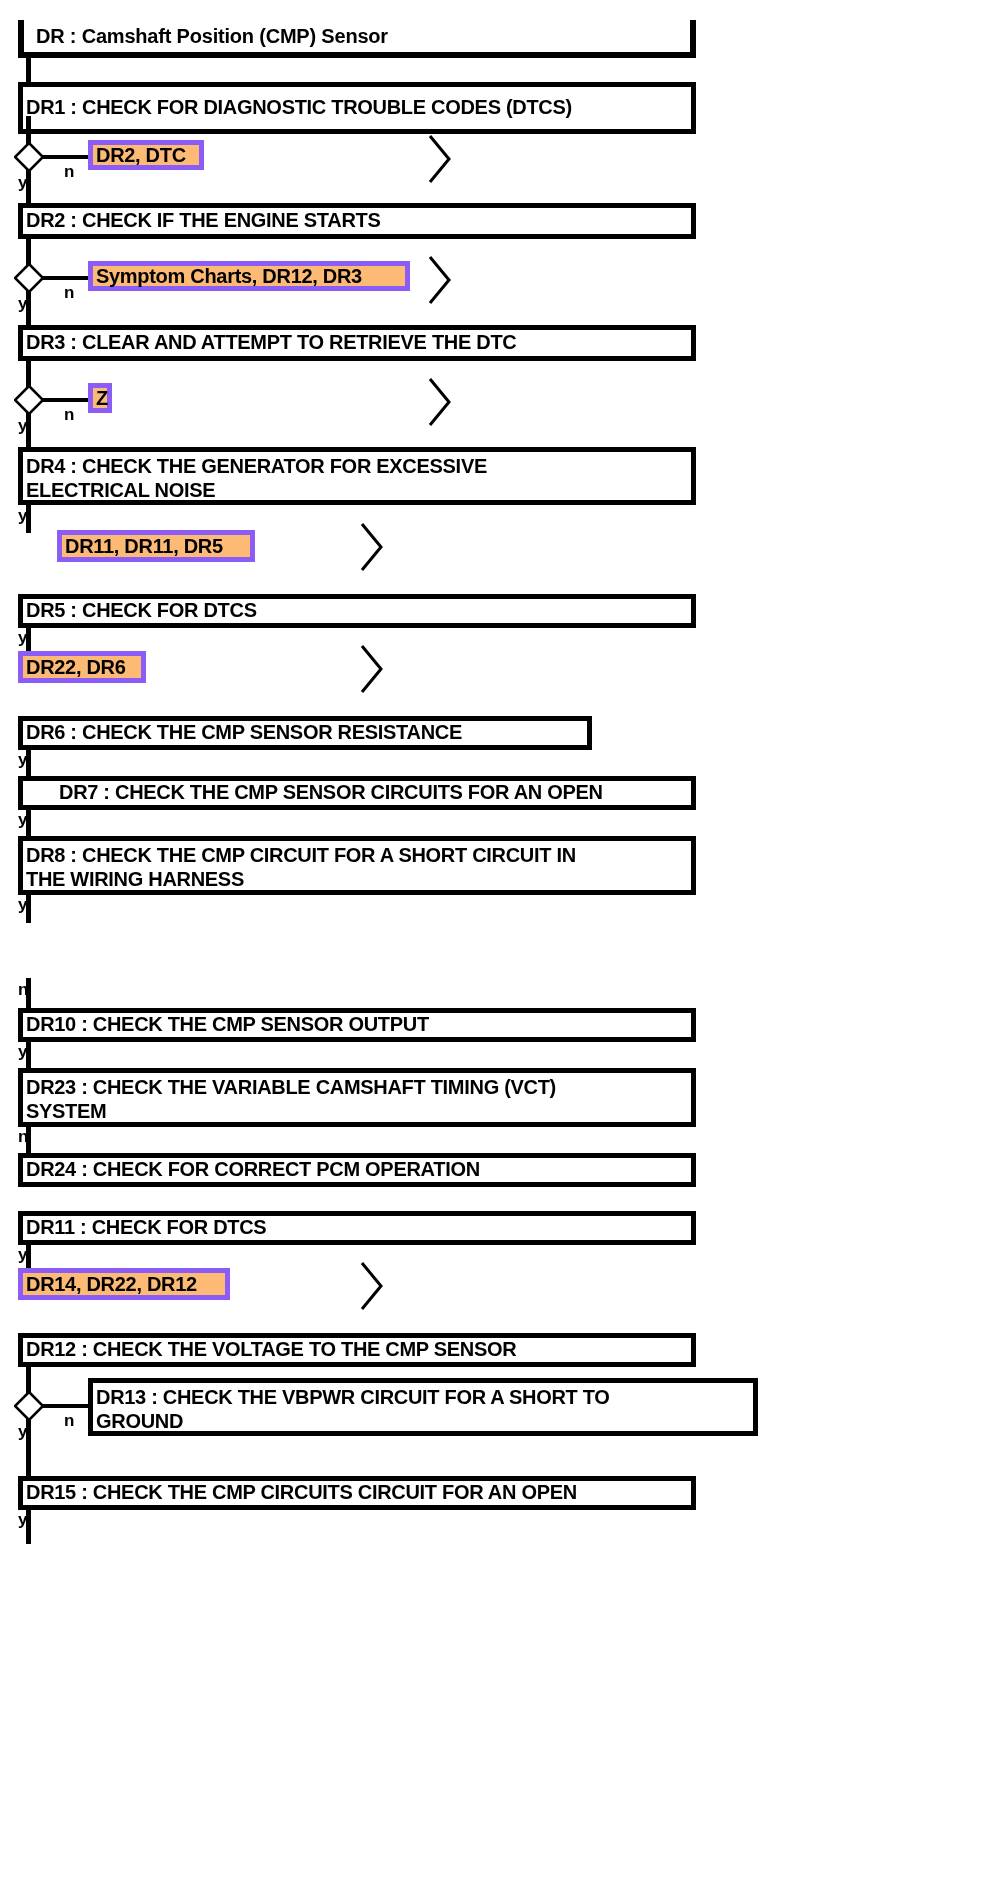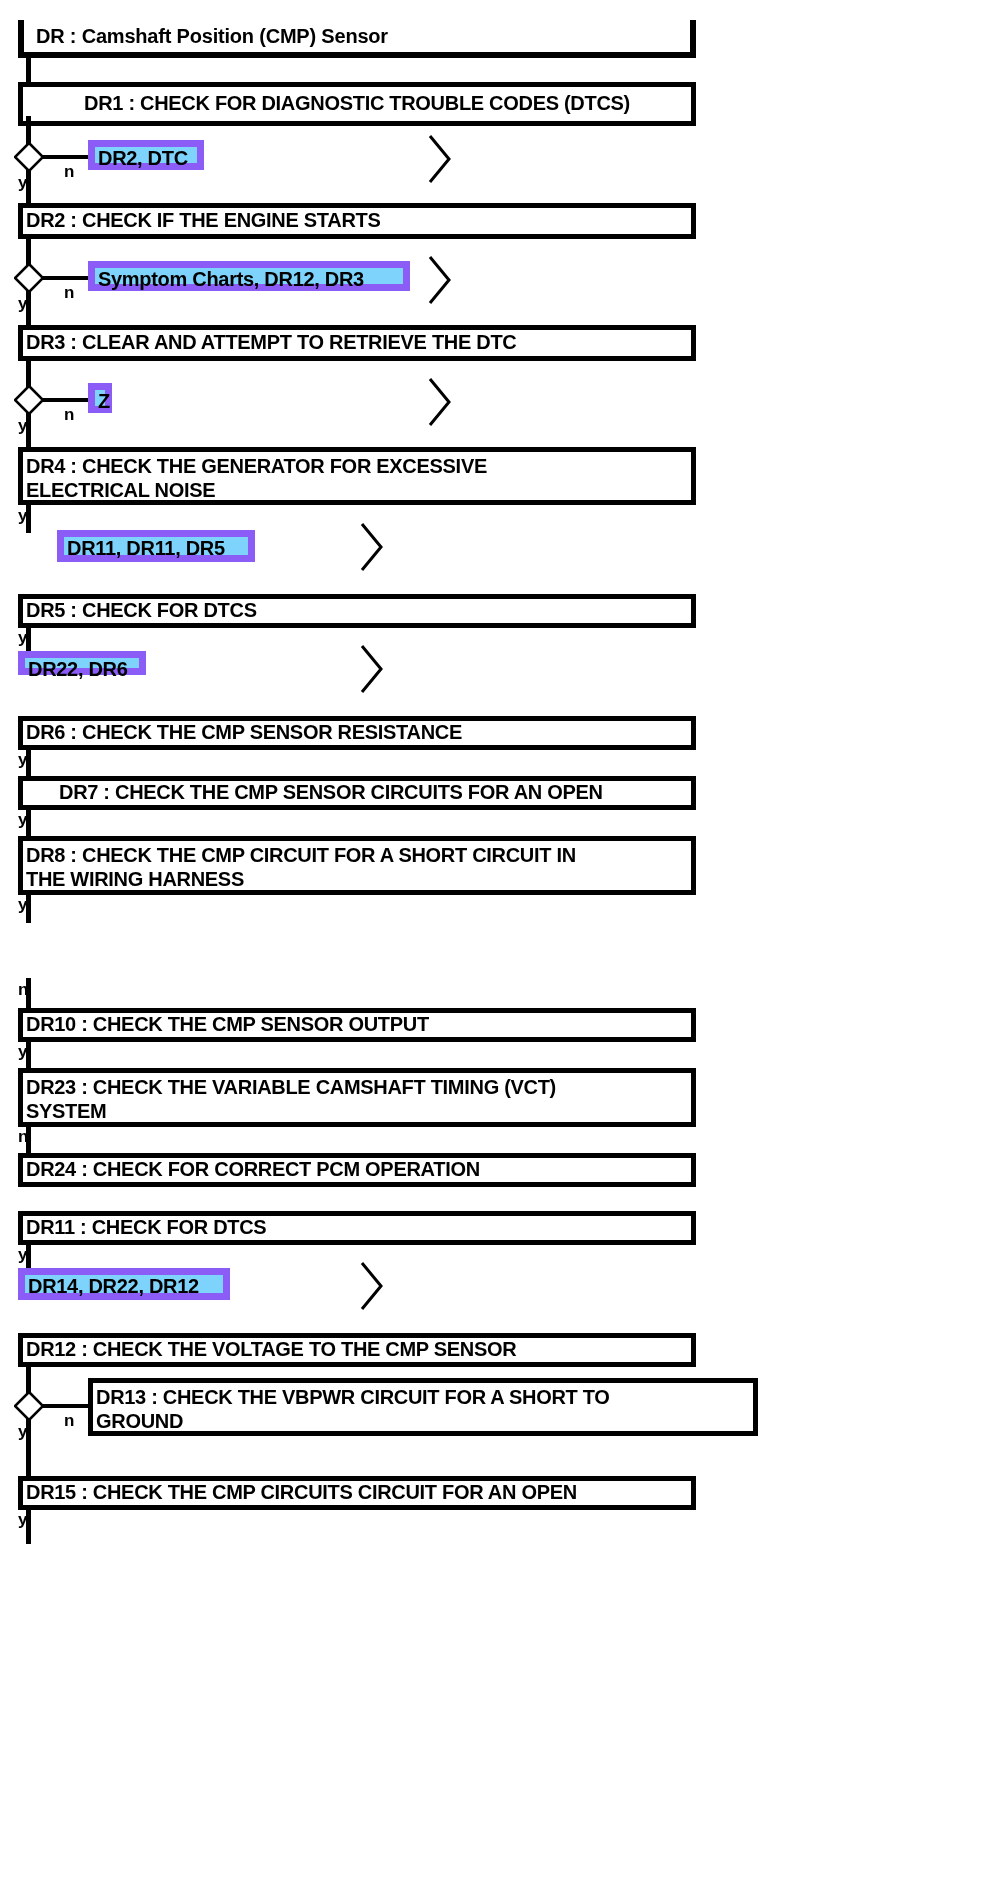--- a/index.html
+++ b/index.html
@@ -70,23 +70,24 @@
     color: #000;
     line-height: 1.18;
     letter-spacing: -0.3px;
     text-transform: none;
   }
 
   
   .ref-box {
     position: absolute;
     box-sizing: border-box;
-    background: #7dd3fc;
-    border: 7px solid #8b5cf6;
+    background: #fdba74;
+    border: 5px solid #8b5cf6;
     display: flex;
+    align-items: center;
     padding: 0 3px;
   }
   .ref-box .txt {
     font-size: 20px;
     font-weight: bold;
     color: #000;
     line-height: 1.1;
     letter-spacing: -0.3px;
     white-space: nowrap;
   }
@@ -120,21 +121,21 @@
 </head>
 <body>
 
 <div id="canvas">
 
   <div class="title-box" style="left:18px; top:20px; width:678px; height:38px;padding-left:12px;">
     <span class="txt">DR : Camshaft Position (CMP) Sensor</span>
   </div>
   <div class="vline" style="left:26px; top:56px; height:28px;"></div>
 
-  <div class="step-box" style="left:18px; top:82px; width:678px; height:44px;justify-content:center;">
+  <div class="step-box" style="left:18px; top:82px; width:678px; height:52px;">
     <span class="txt">DR1 : CHECK FOR DIAGNOSTIC TROUBLE CODES (DTCS)</span>
   </div>
   <div class="vline" style="left:26px; top:116px; height:28px;"></div>
 
   <div class="diamond" style="left:14px; top:142px;">
     <svg width="30" height="30" viewBox="0 0 30 30">
       <polygon points="15,1 29,15 15,29 1,15" fill="#ffffff" stroke="#000000" stroke-width="2.6"></polygon>
     </svg>
   </div>
   <div class="hline" style="left:42px; top:155px; width:50px;"></div>
@@ -211,30 +212,30 @@
     <svg width="30" height="52" viewBox="0 0 30 52">
       <polyline points="5,3 24,26 5,49" fill="none" stroke="#000000" stroke-width="3"></polyline>
     </svg>
   </div>
 
   <div class="step-box" style="left:18px; top:594px; width:678px; height:34px;">
     <span class="txt">DR5 : CHECK FOR DTCS</span>
   </div>
   <div class="vline" style="left:26px; top:626px; height:28px;"></div>
   <div class="branch-label" style="left:18px; top:629px;">y</div>
-  <div class="ref-box" style="left:18px; top:651px; width:128px; height:24px;">
+  <div class="ref-box" style="left:18px; top:651px; width:128px; height:32px;">
     <span class="txt">DR22, DR6</span>
   </div>
   <div class="chevron" style="left:357px; top:643px;">
     <svg width="30" height="52" viewBox="0 0 30 52">
       <polyline points="5,3 24,26 5,49" fill="none" stroke="#000000" stroke-width="3"></polyline>
     </svg>
   </div>
 
-  <div class="step-box" style="left:18px; top:716px; width:678px; height:34px;">
+  <div class="step-box" style="left:18px; top:716px; width:574px; height:34px;">
     <span class="txt">DR6 : CHECK THE CMP SENSOR RESISTANCE</span>
   </div>
   <div class="vline" style="left:26px; top:748px; height:30px;"></div>
   <div class="branch-label" style="left:18px; top:751px;">y</div>
 
   <div class="step-box" style="left:18px; top:776px; width:678px; height:34px;padding-left:36px;">
     <span class="txt">DR7 : CHECK THE CMP SENSOR CIRCUITS FOR AN OPEN</span>
   </div>
   <div class="vline" style="left:26px; top:808px; height:30px;"></div>
   <div class="branch-label" style="left:18px; top:811px;">y</div>

